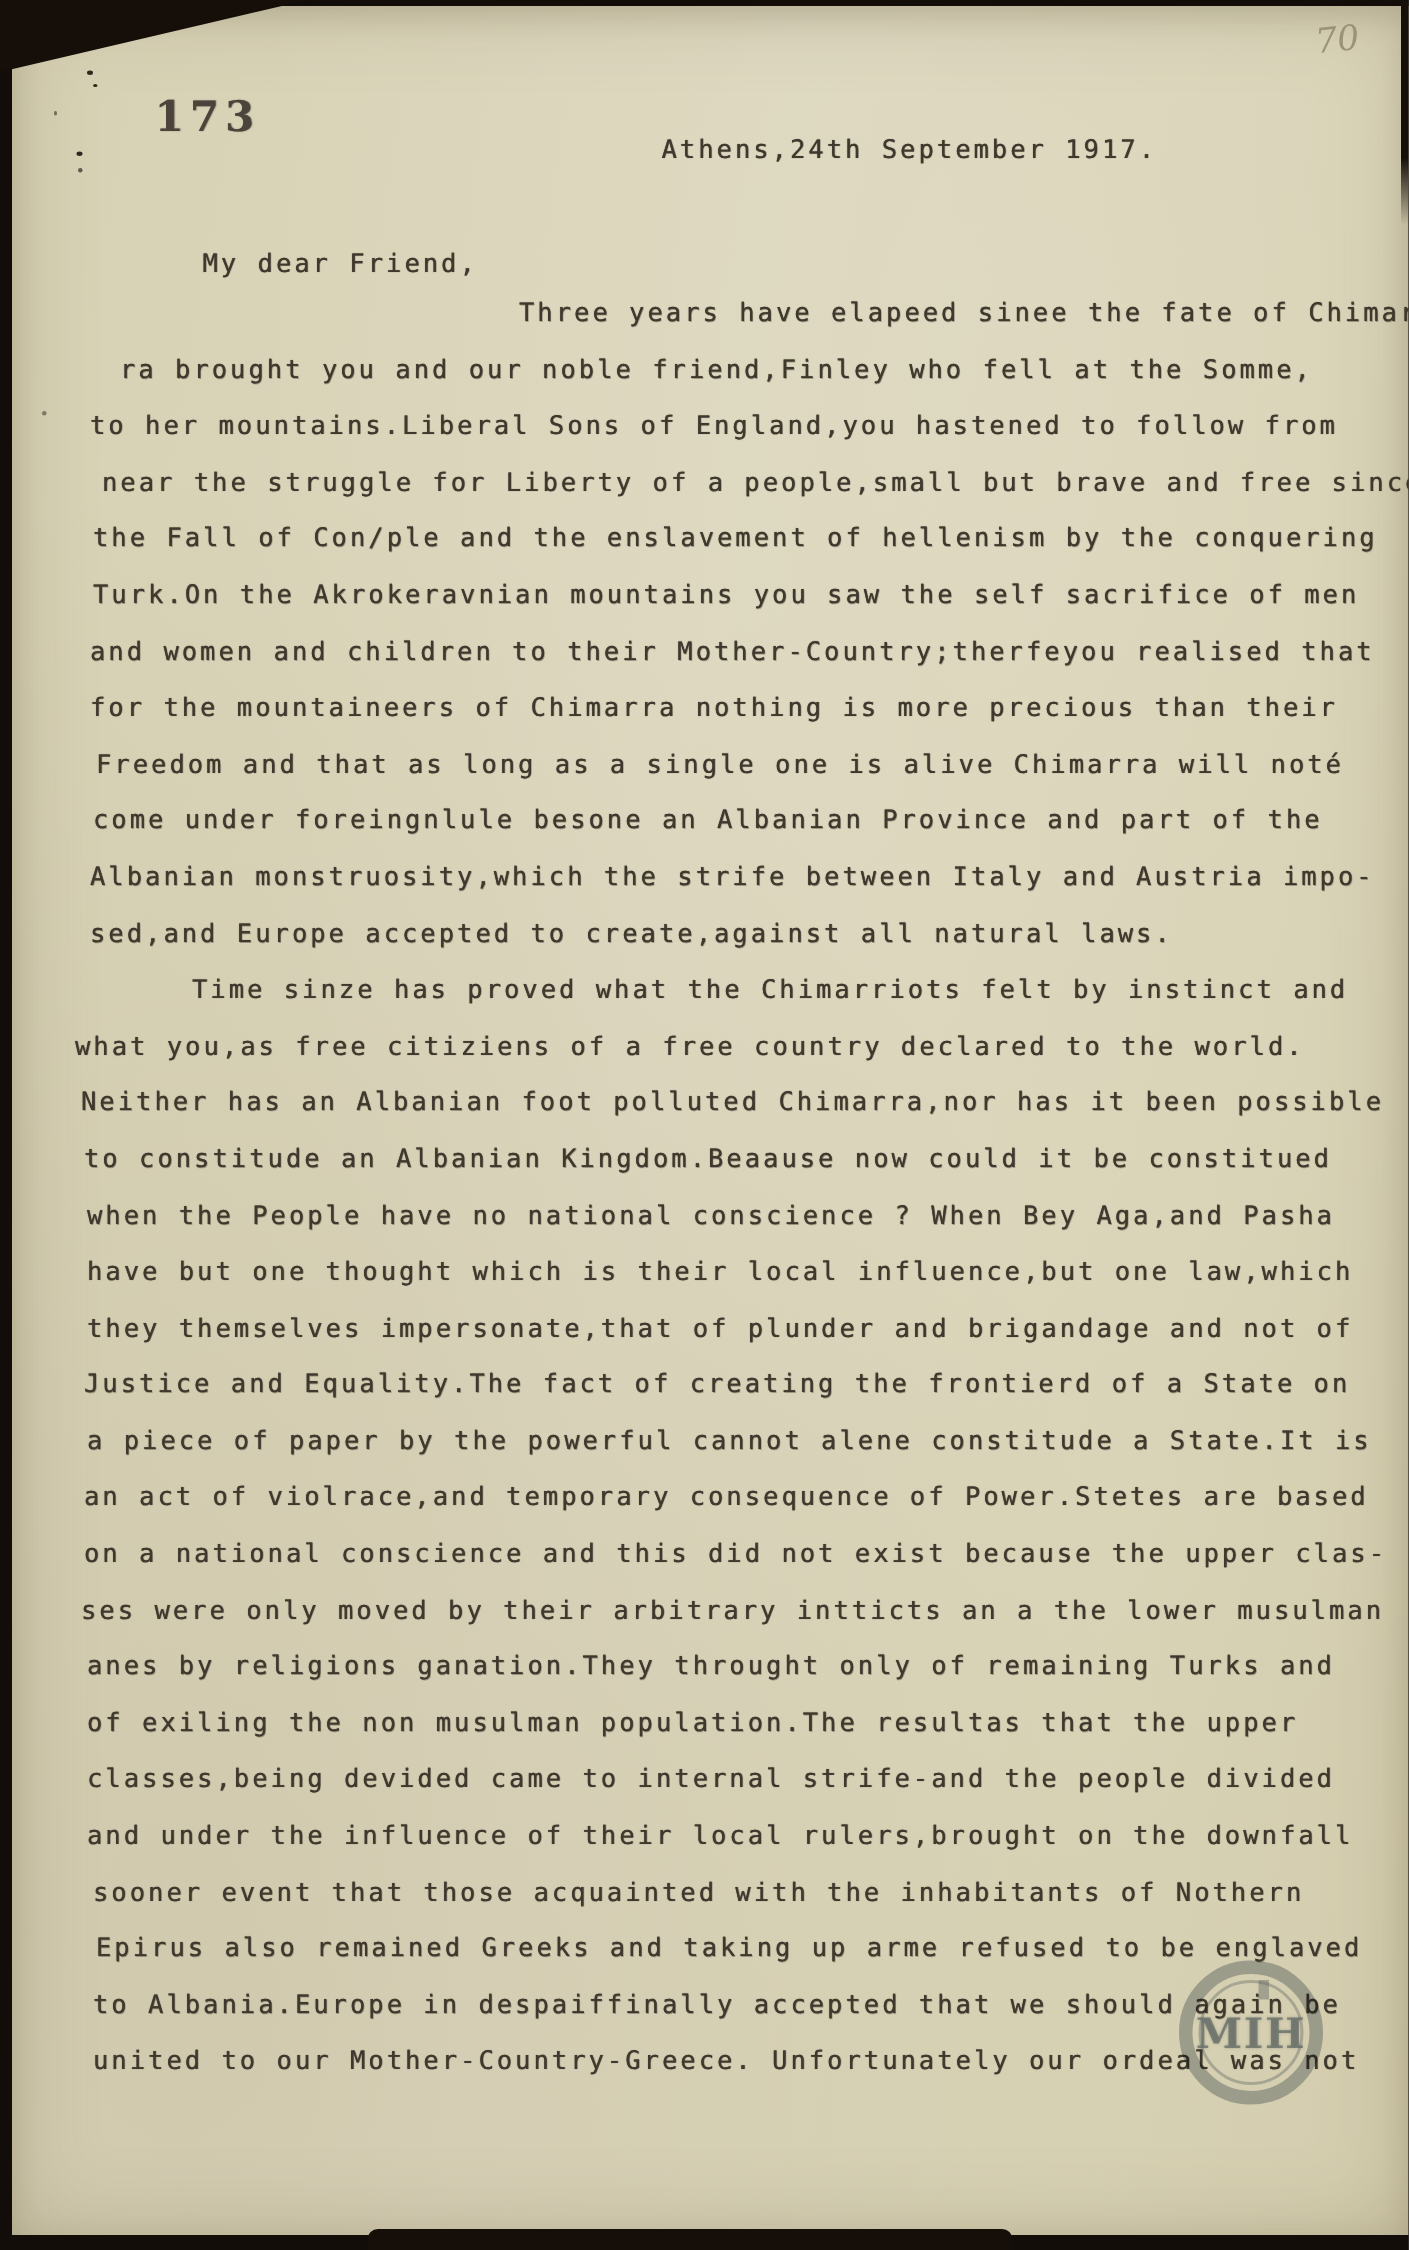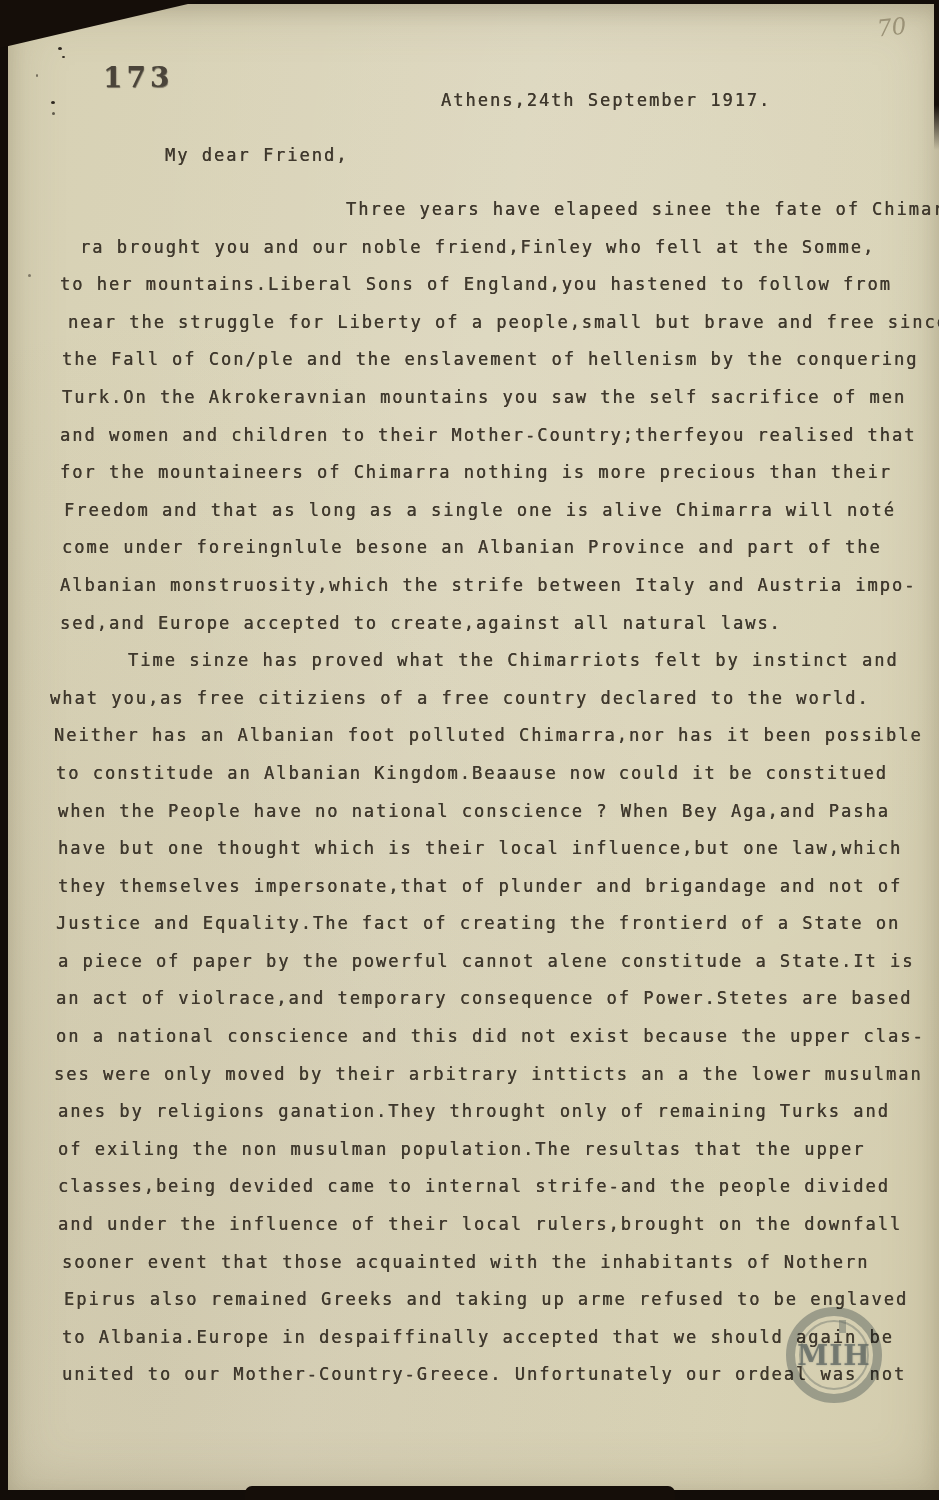--- a/index.html
+++ b/index.html
@@ -63,21 +63,21 @@
   }
   .archive-number {
     position: absolute; left: 869px; top: 10px;
     font-family: "DejaVu Serif", serif;
     font-style: italic;
     font-size: 23px;
     color: #9b9277;
     transform: rotate(-6deg);
   }
   .date-line { position: absolute; left: 433px; top: 86px; }
-  .salutation { position: absolute; left: 127px; top: 141px; margin-left: 30px; }
+  .salutation { position: absolute; left: 127px; top: 162px; }
   .letter-body {
     position: absolute; left: 40px; top: 187px; right: 0;
   }
   .letter-line {
     height: 37.6px;
     line-height: 37.6px;
   }
   
   .stamp {
     position: absolute; left: 778px; top: 1303px;

